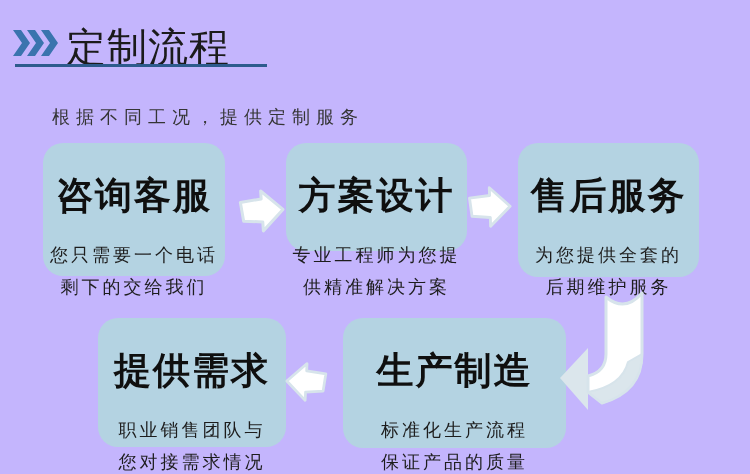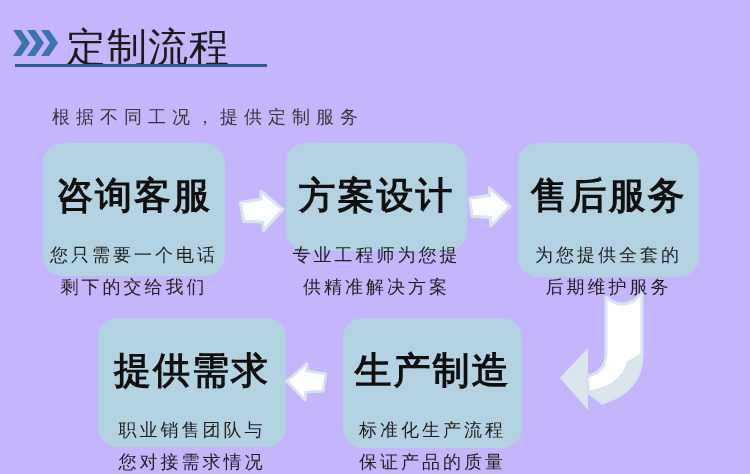--- a/index.html
+++ b/index.html
@@ -48,21 +48,21 @@
   .flow-box {
     position: absolute;
     background: #b4d3e2;
     border-radius: 20px;
     text-align: center;
   }
   .box1 { left: 43px;  top: 143px; width: 182px; height: 133px; }
   .box2 { left: 286px; top: 143px; width: 181px; height: 108px; }
   .box3 { left: 518px; top: 143px; width: 181px; height: 134px; }
   .box4 { left: 98px;  top: 318px; width: 188px; height: 129px; }
-  .box5 { left: 343px; top: 318px; width: 179px; height: 130px; }
+  .box5 { left: 343px; top: 318px; width: 223px; height: 130px; }
 
   .box-title {
     margin: 0;
     padding-top: 28px;
     font-size: 37px;
     font-weight: bold;
     color: #0f0f0f;
     letter-spacing: 2px;
     white-space: nowrap;
   }

